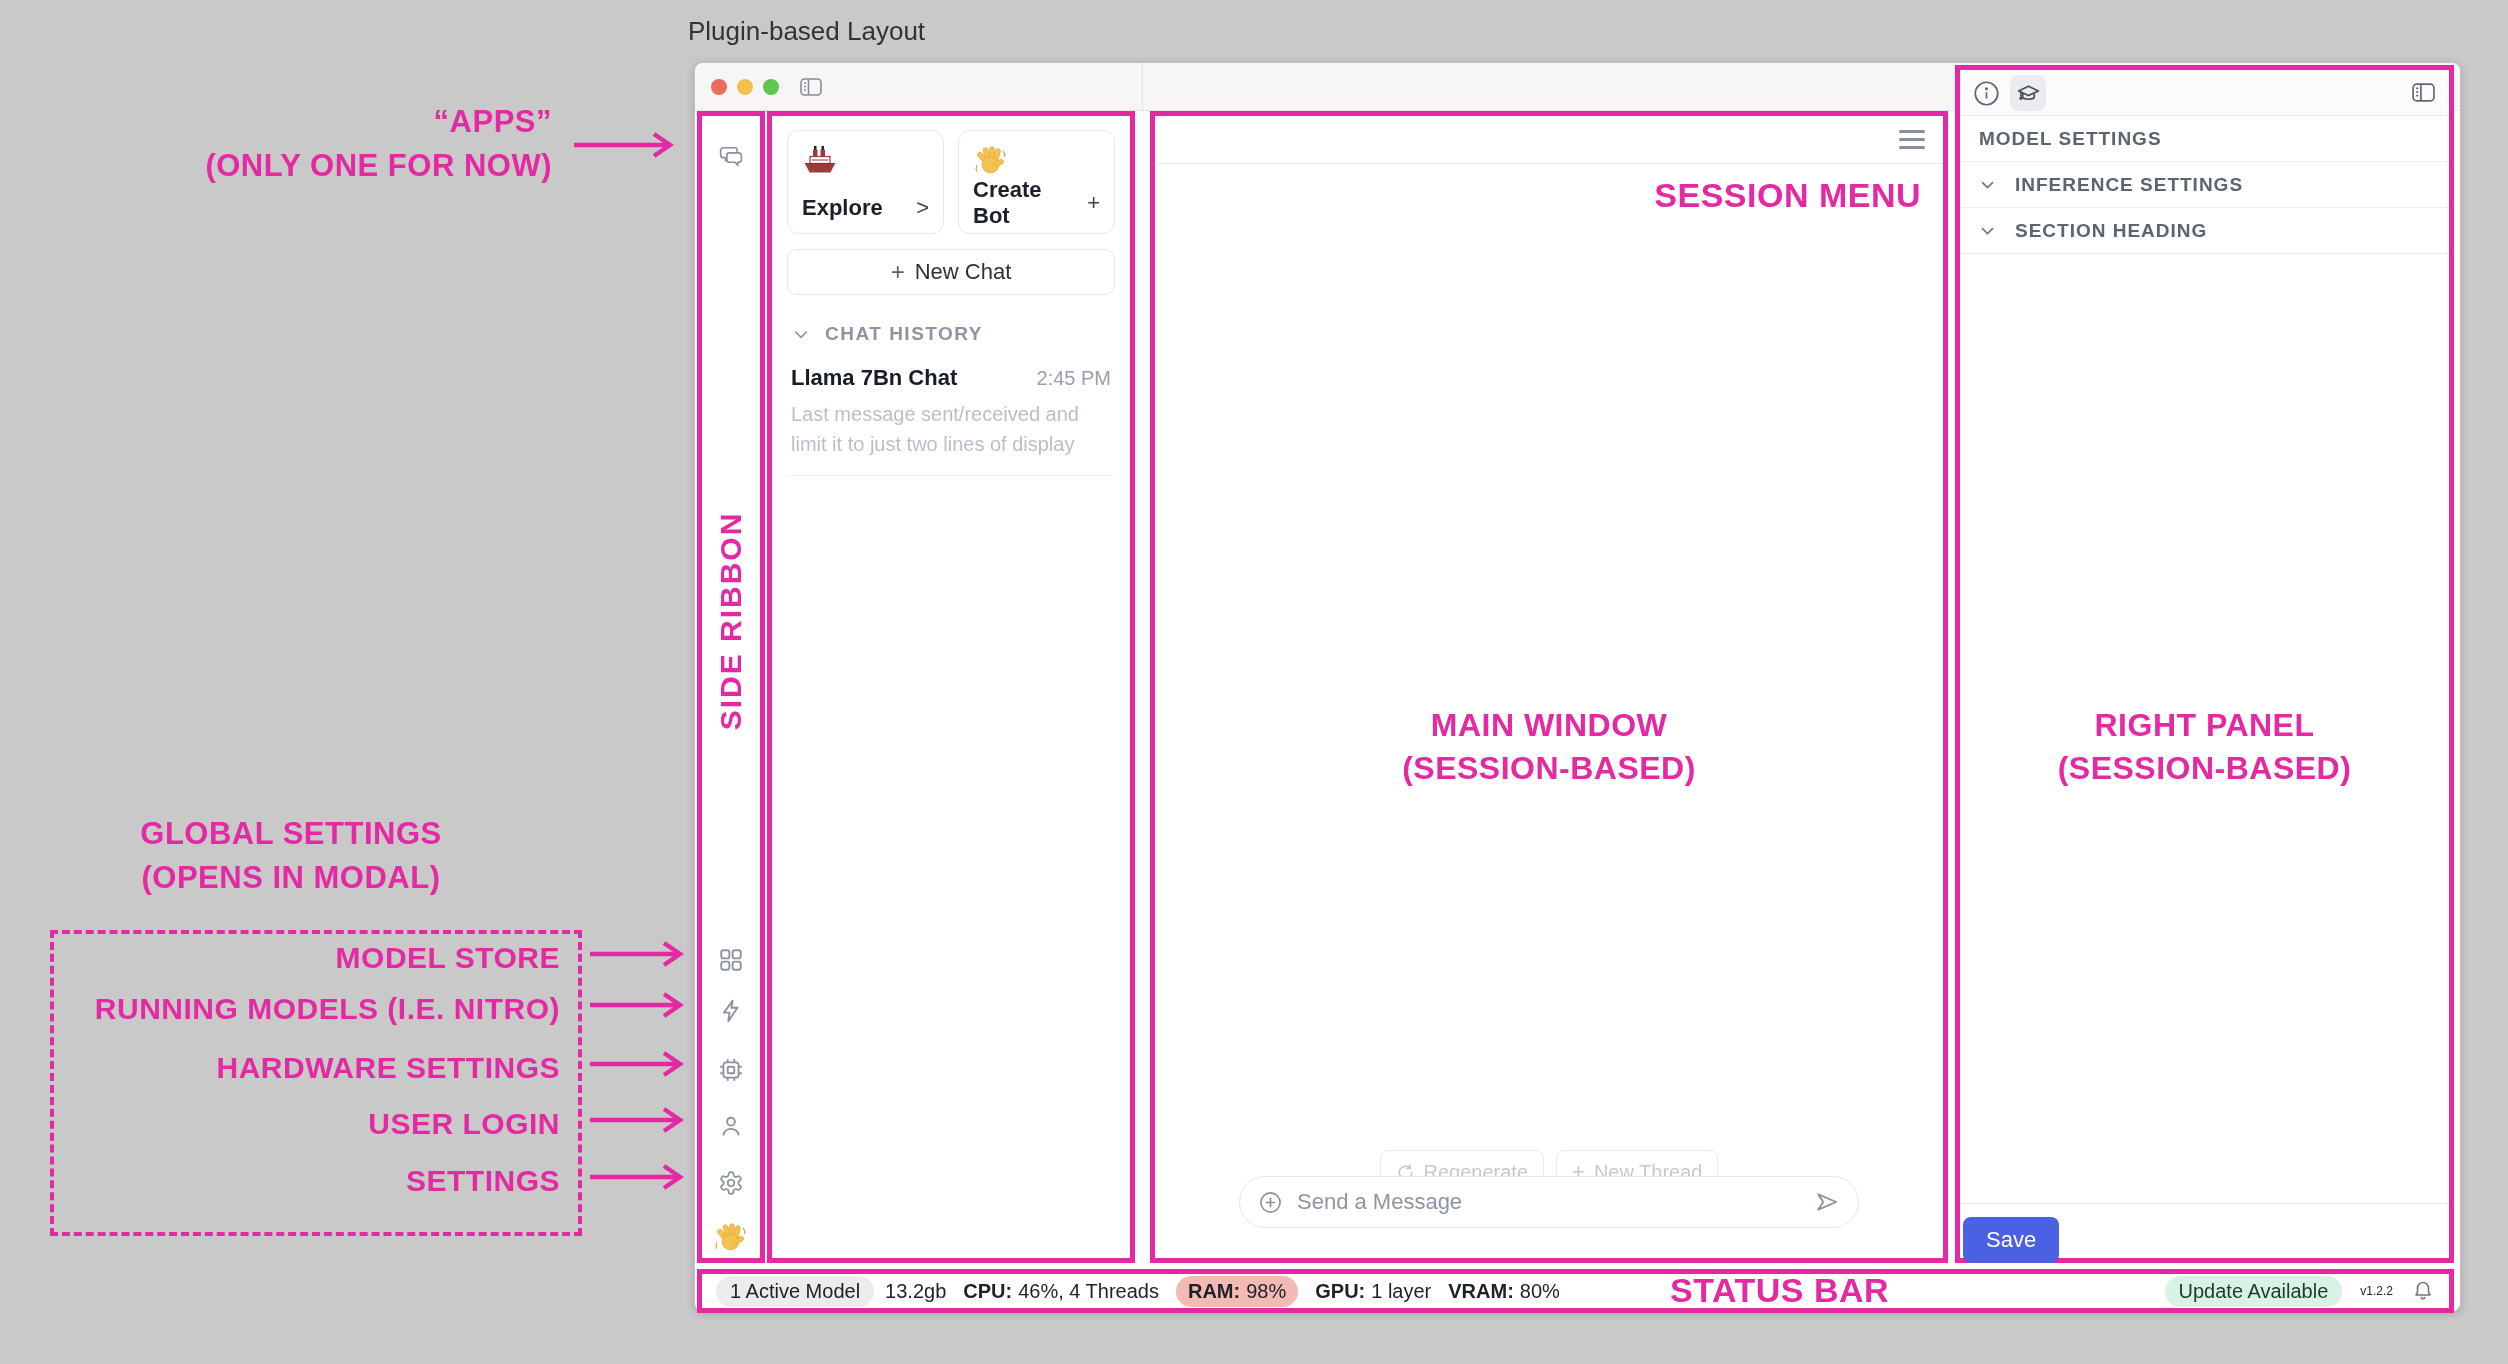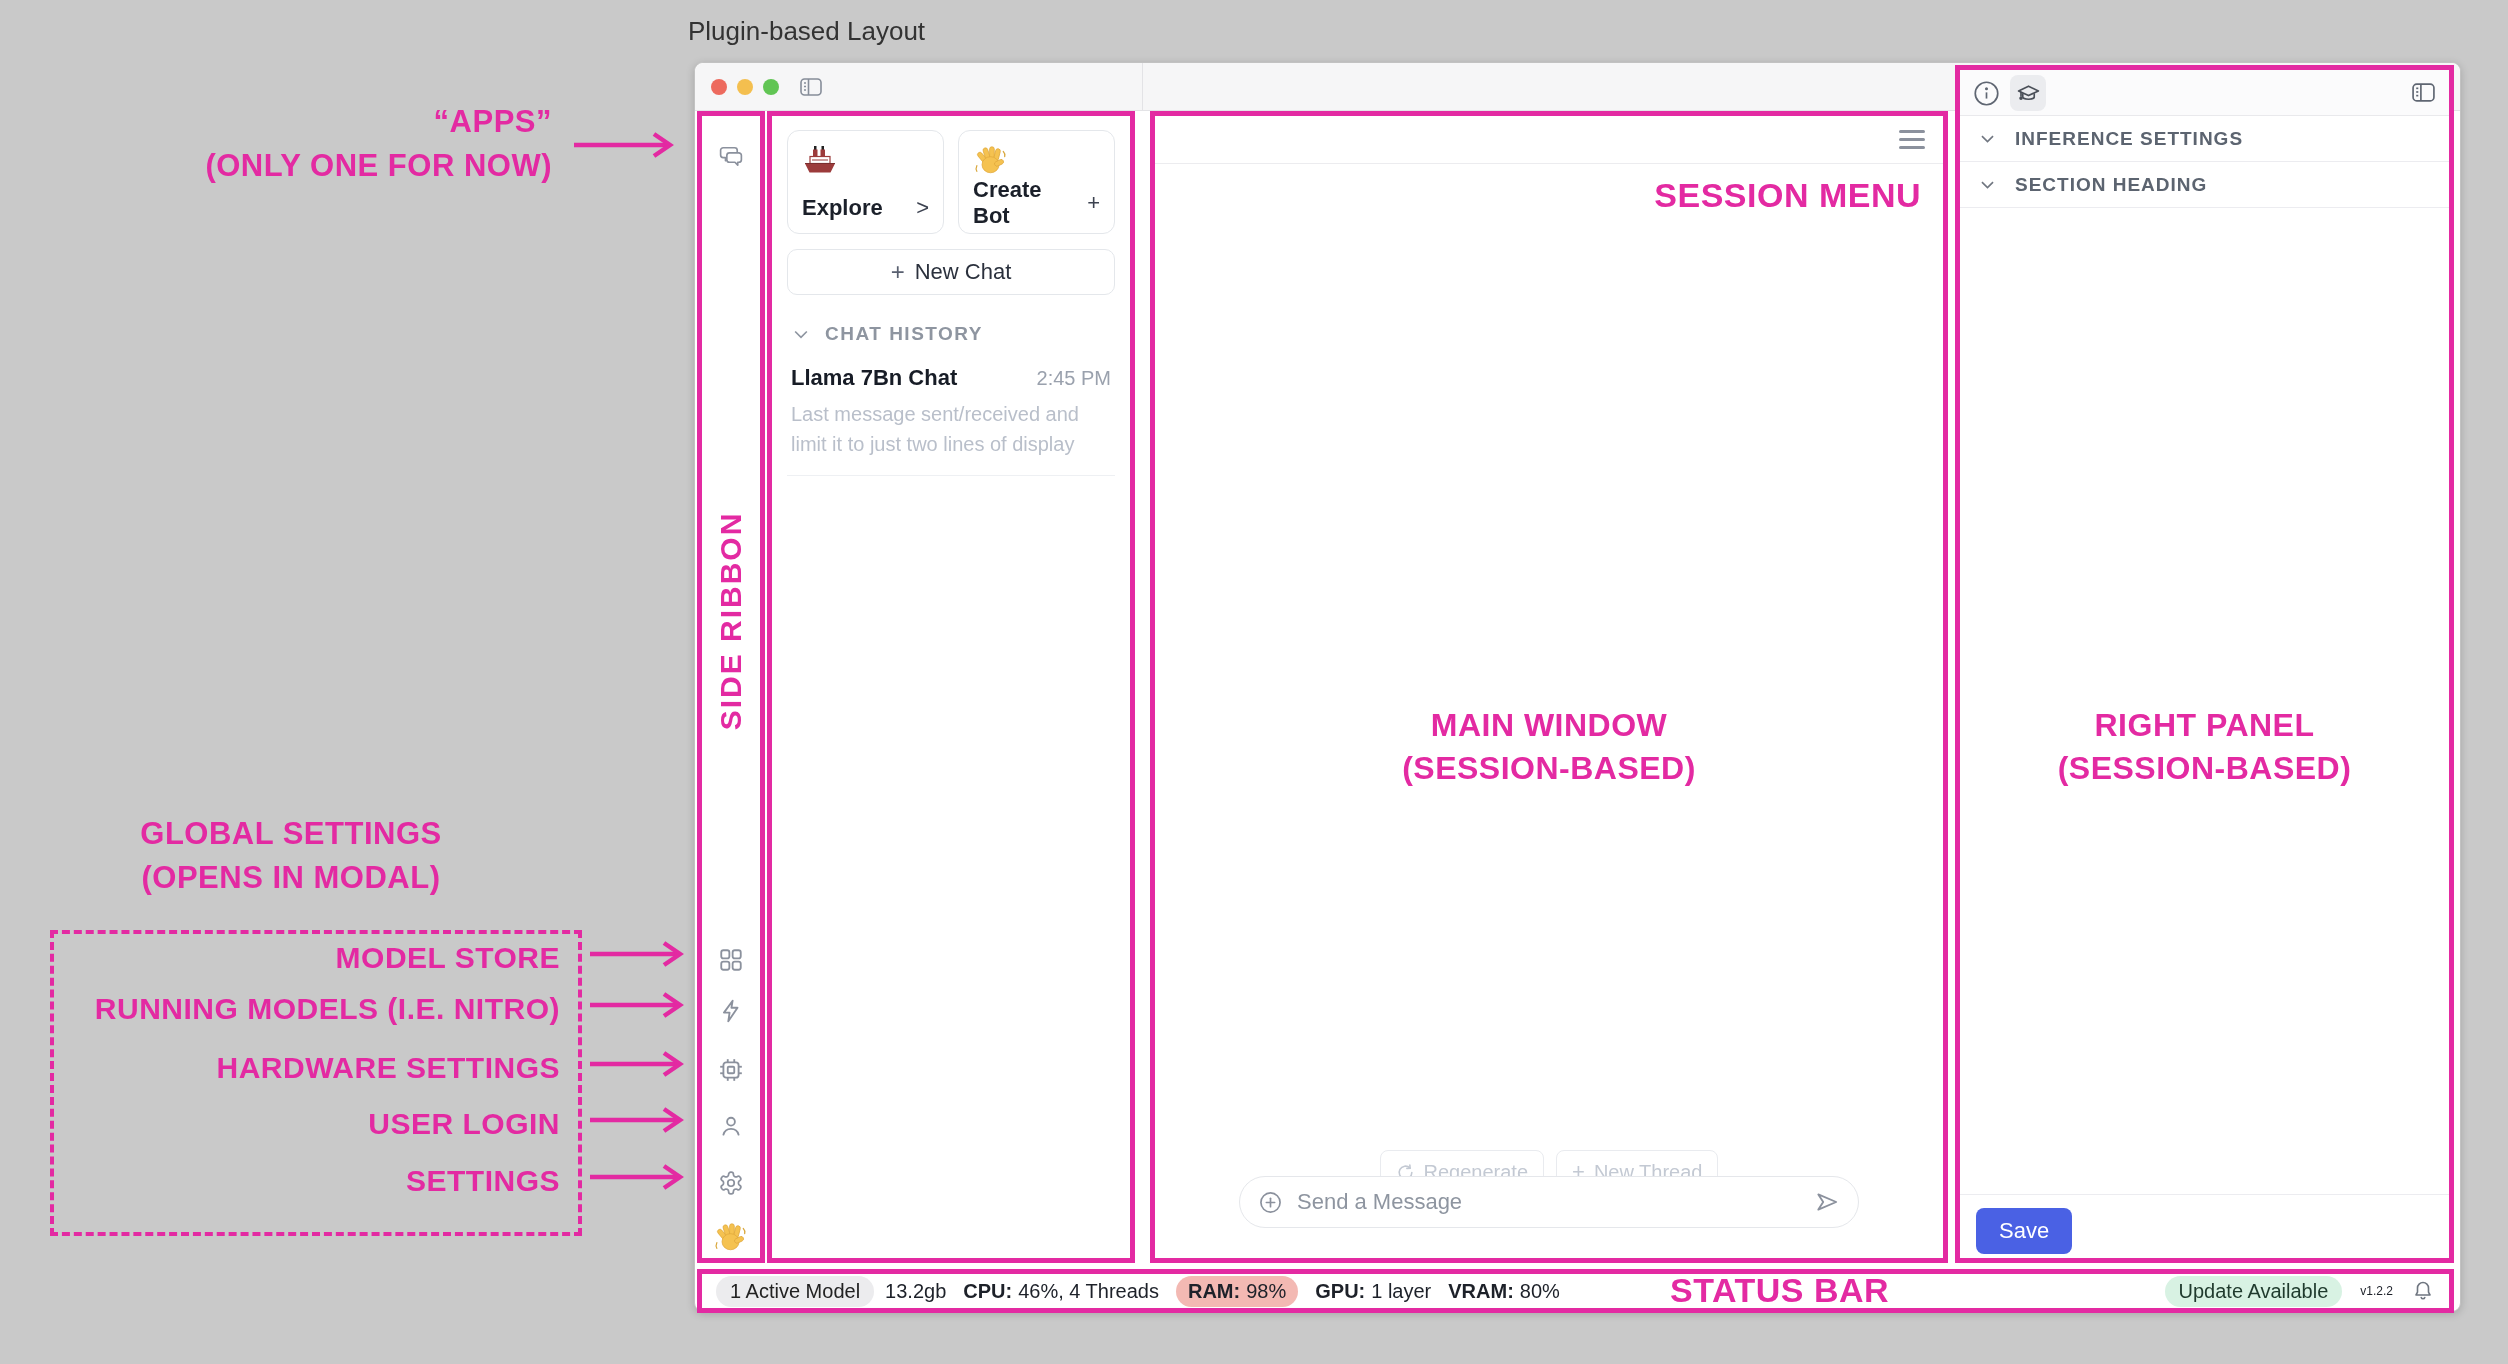--- a/index.html
+++ b/index.html
@@ -73,21 +73,21 @@
                     font-family:"Liberation Sans","DejaVu Sans",sans-serif; }
   .composer input::placeholder { color:#8e95a0; }
 
   
   .rp-header { position:absolute; left:0; top:0; right:0; height:46px; background:#fbfbfc; border-bottom:1.5px solid #e9e9ec; }
   .rp-grad { position:absolute; left:50px; top:5px; width:36px; height:36px; background:#ebecef; border-radius:8px;
              display:flex; align-items:center; justify-content:center; }
   .rp-row { display:flex; align-items:center; gap:18px; height:46px; padding-left:18px; border-bottom:1.5px solid #ececf0;
             font-size:19px; font-weight:700; letter-spacing:1px; color:#5c6470; }
   .rp-row.first { padding-left:19px; }
-  .rp-footer { position:absolute; left:0; right:0; bottom:0; height:64px; border-top:1.5px solid #ececf0; padding:13px 16px; }
+  .rp-footer { position:absolute; left:0; right:0; bottom:0; height:55px; border-top:1.5px solid #ececf0; padding:13px 3px; }
   .save-btn { display:inline-block; background:#4a61e4; color:#fff; font-size:22px; border:none; border-radius:8px;
               padding:10px 23px; font-family:inherit; }
 
   
   .sb-item { font-size:20px; color:#1d2129; white-space:nowrap; display:flex; gap:6px; align-items:center; }
   .sb-item b { font-weight:700; }
   .pill-gray { background:#ececee; border-radius:16px; padding:4px 14px; font-size:20px; color:#222; }
   .pill-ram { background:#f3b9b3; border-radius:16px; padding:4px 12px; }
   .sb-right { position:absolute; right:14px; top:0; height:100%; display:flex; align-items:center; gap:18px; }
   .pill-update { background:#d8f2e3; border-radius:16px; padding:4px 14px; font-size:20px; color:#1f3a2d; font-weight:500; }
@@ -353,20 +353,23 @@
           <rect x="2" y="3" width="20" height="16" rx="3.5"></rect>
             <line x1="9.5" y1="3" x2="9.5" y2="19"></line>
           <line x1="5" y1="7" x2="7" y2="7"></line>
             <line x1="5" y1="10.5" x2="7" y2="10.5"></line>
             <line x1="5" y1="14" x2="7" y2="14"></line>
         </svg>
       </span>
     </div>
 
     <div style="position:absolute;left:0;right:0;top:46px">
+      <div class="rp-row first">
+        <span>MODEL SETTINGS</span>
+      </div>
       <div class="rp-row">
         <svg width="19" height="19" viewBox="0 0 24 24" fill="none" stroke="#707680" stroke-width="2">
             <polyline points="5 9 12 16 19 9"></polyline>
           </svg>
         <span>INFERENCE SETTINGS</span>
       </div>
       <div class="rp-row">
         <svg width="19" height="19" viewBox="0 0 24 24" fill="none" stroke="#707680" stroke-width="2">
             <polyline points="5 9 12 16 19 9"></polyline>
           </svg>

